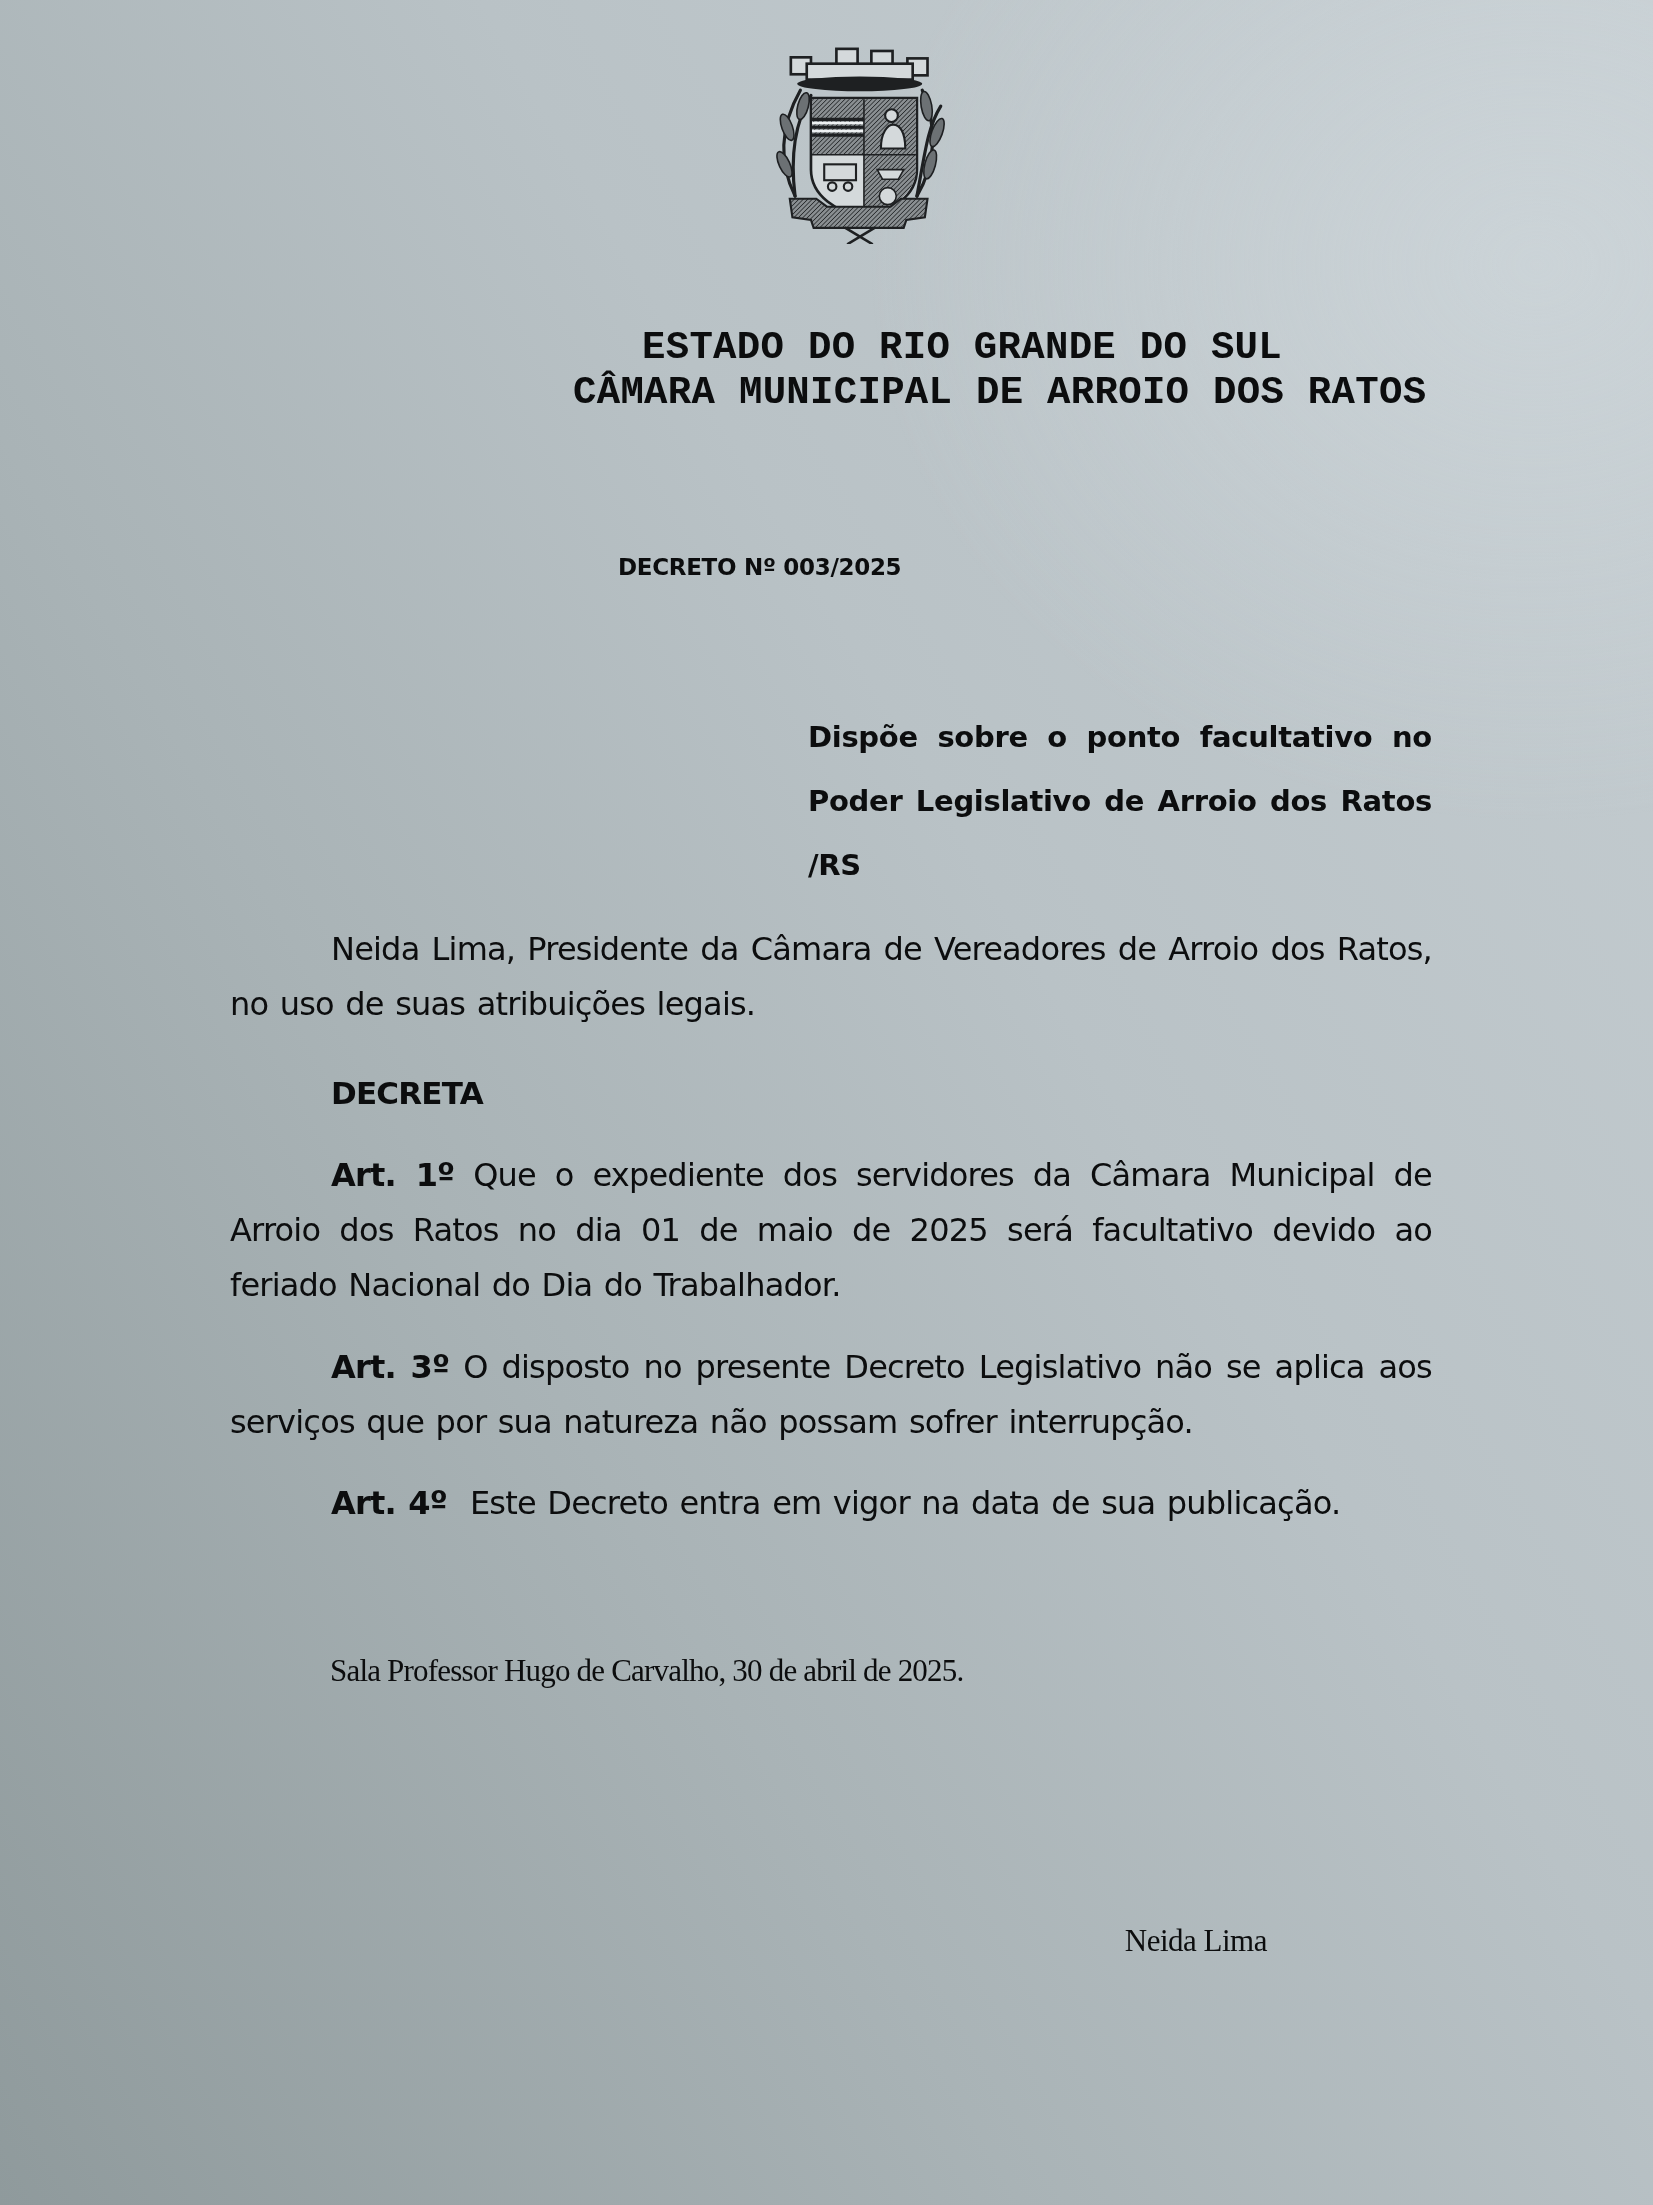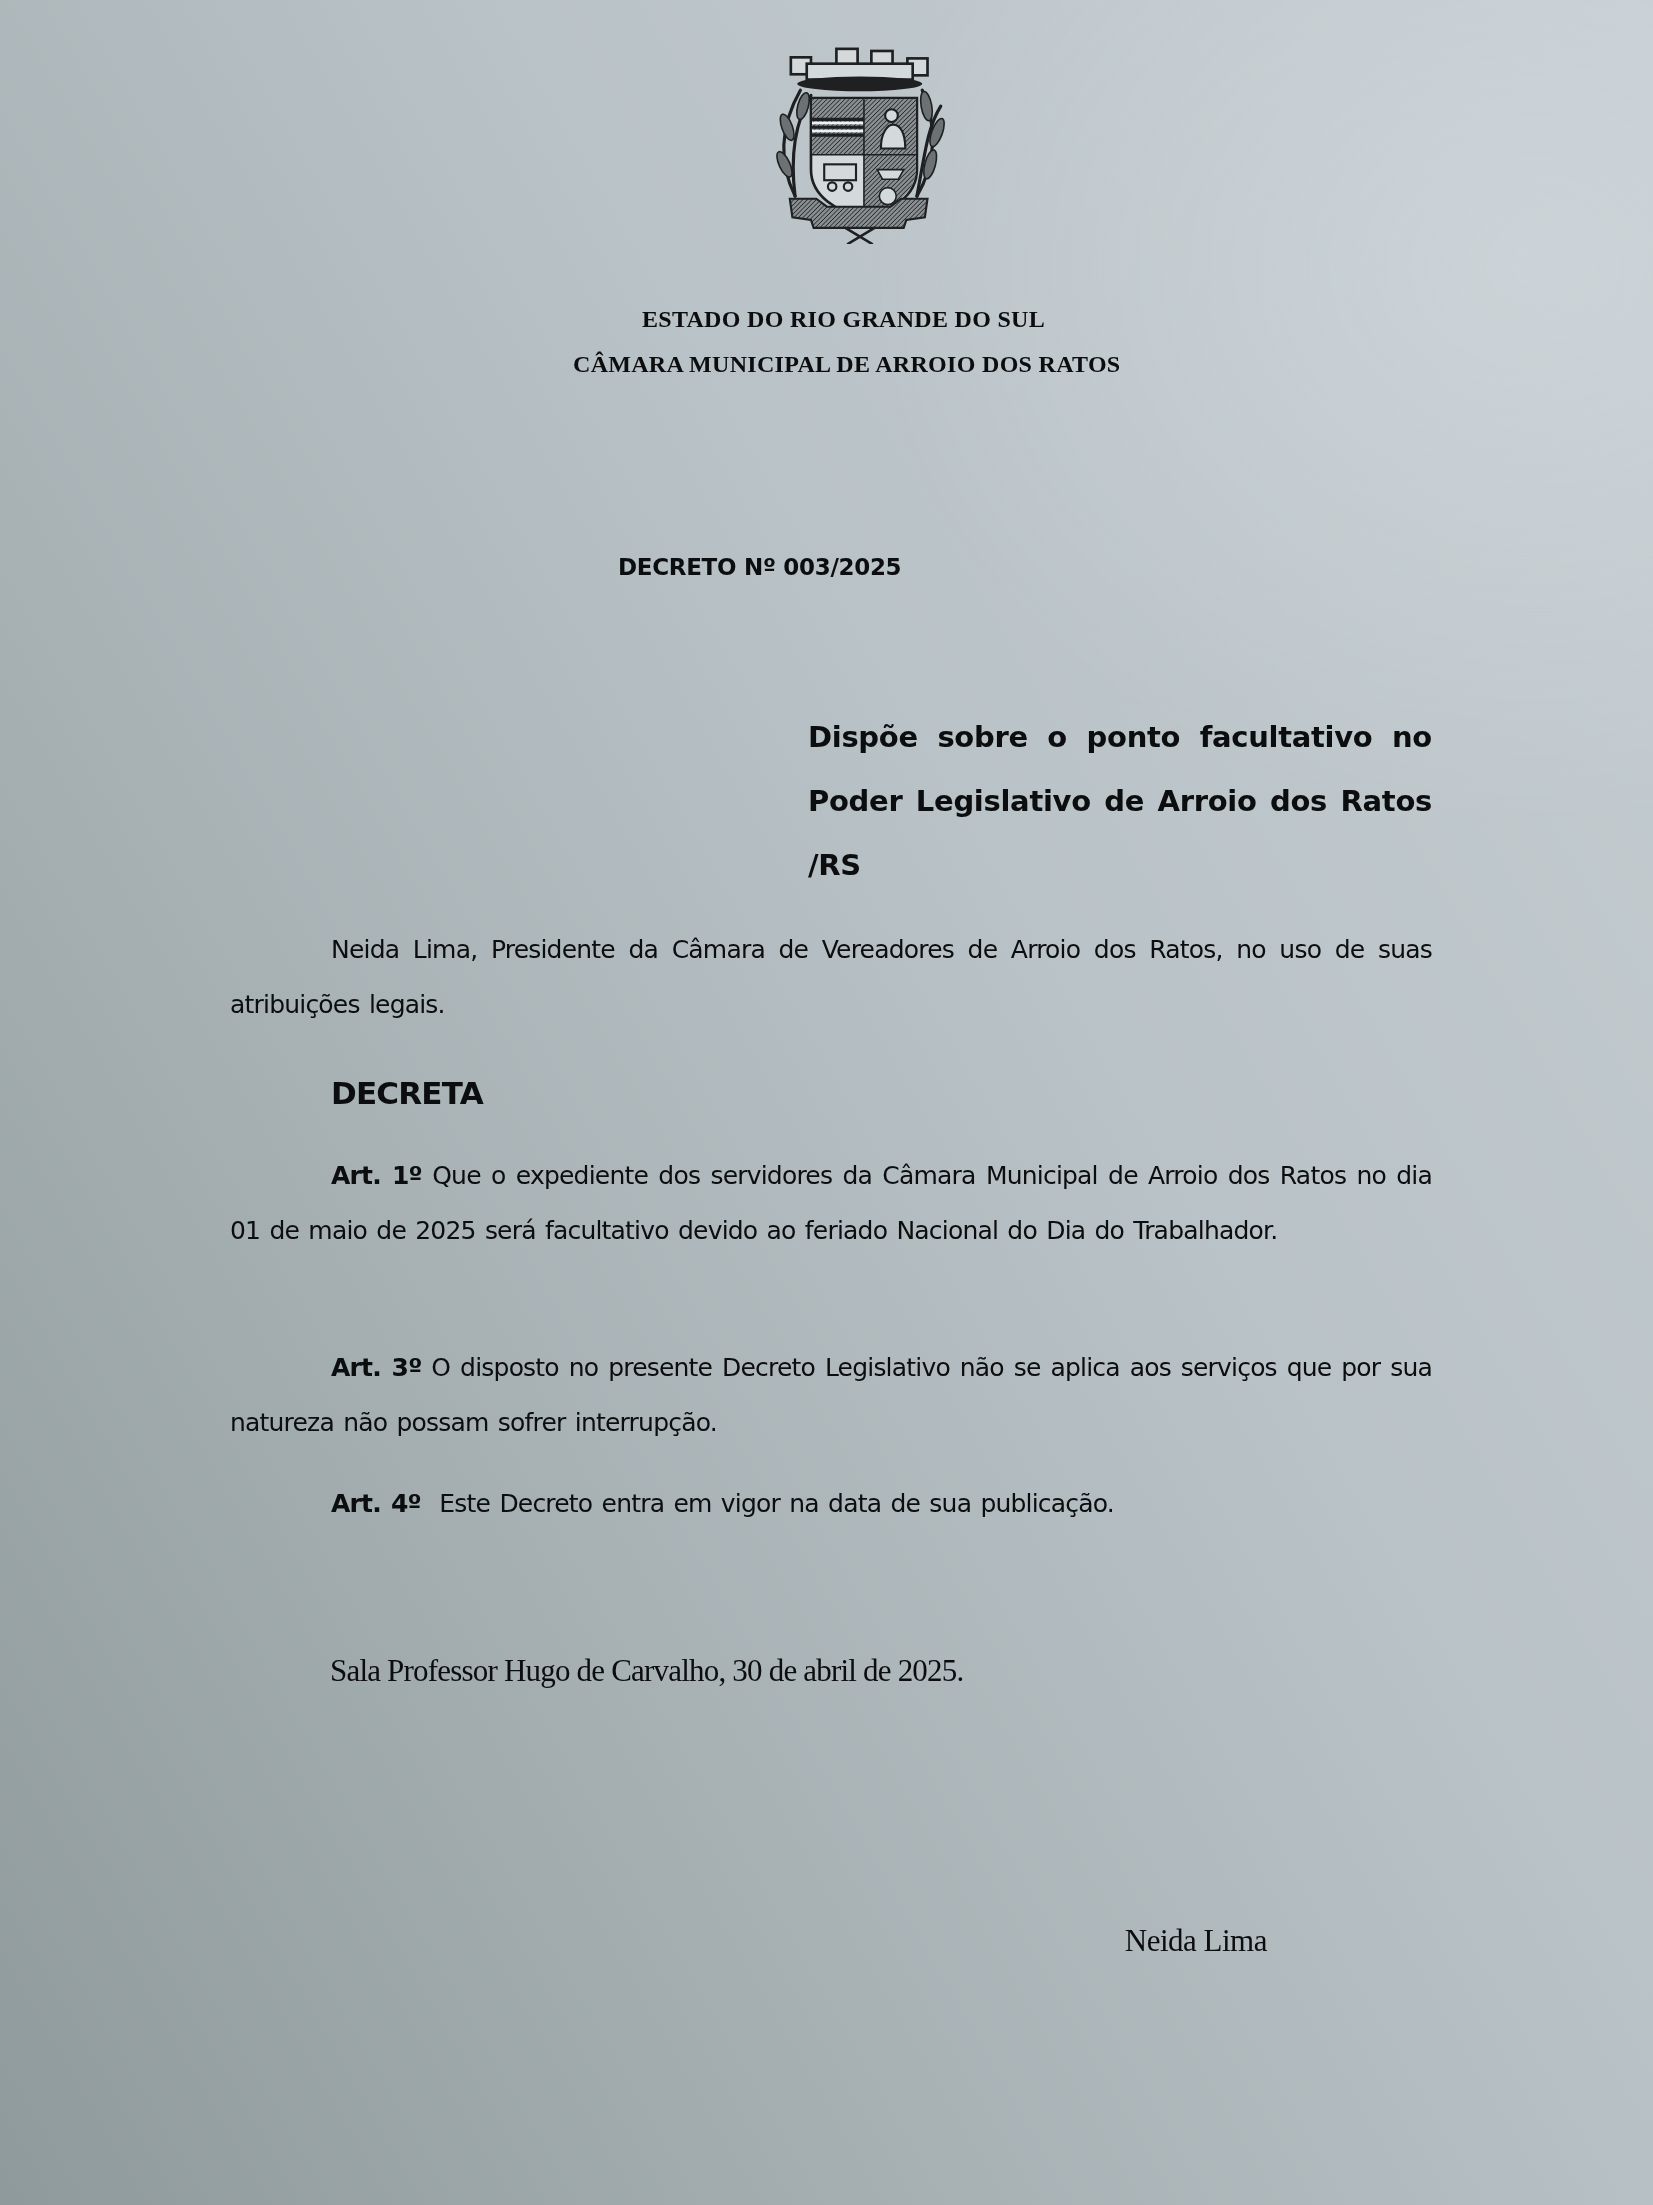--- a/index.html
+++ b/index.html
@@ -23,24 +23,24 @@
     .crest {
       position: absolute;
       left: 758px;
       top: 37px;
       width: 196px;
       height: 207px;
     }
     .header {
       position: absolute;
       left: 573px;
-      top: 297px;
-      font-family: Liberation Serif, serif;
-      font-weight: 700;
-      font-size: 24px;
+      top: 326px;
+      font-family: Liberation Mono, monospace;
+      font-weight: 700;
+      font-size: 39px;
       line-height: 45px;
       letter-spacing: 0.3px;
       white-space: nowrap;
     }
     .header .l1 { display: block; padding-left: 69px; }
     .header .l2 { display: block; }
 
     .title {
       position: absolute;
       left: 618px;
@@ -65,21 +65,21 @@
       text-align: justify;
       text-align-last: left;
       letter-spacing: -0.3px;
     }
 
     .body-text {
       position: absolute;
       left: 230px;
       width: 1202px;
       font-family: "DejaVu Sans", sans-serif;
-      font-size: 25px;
+      font-size: 32px;
       line-height: 55px;
       text-align: justify;
       text-align-last: left;
       letter-spacing: -0.8px;
       word-spacing: 2.1px;
     }
     .indent { text-indent: 101px; }
     .b { font-weight: 700; }
 
     .preamble { top: 922px; }

